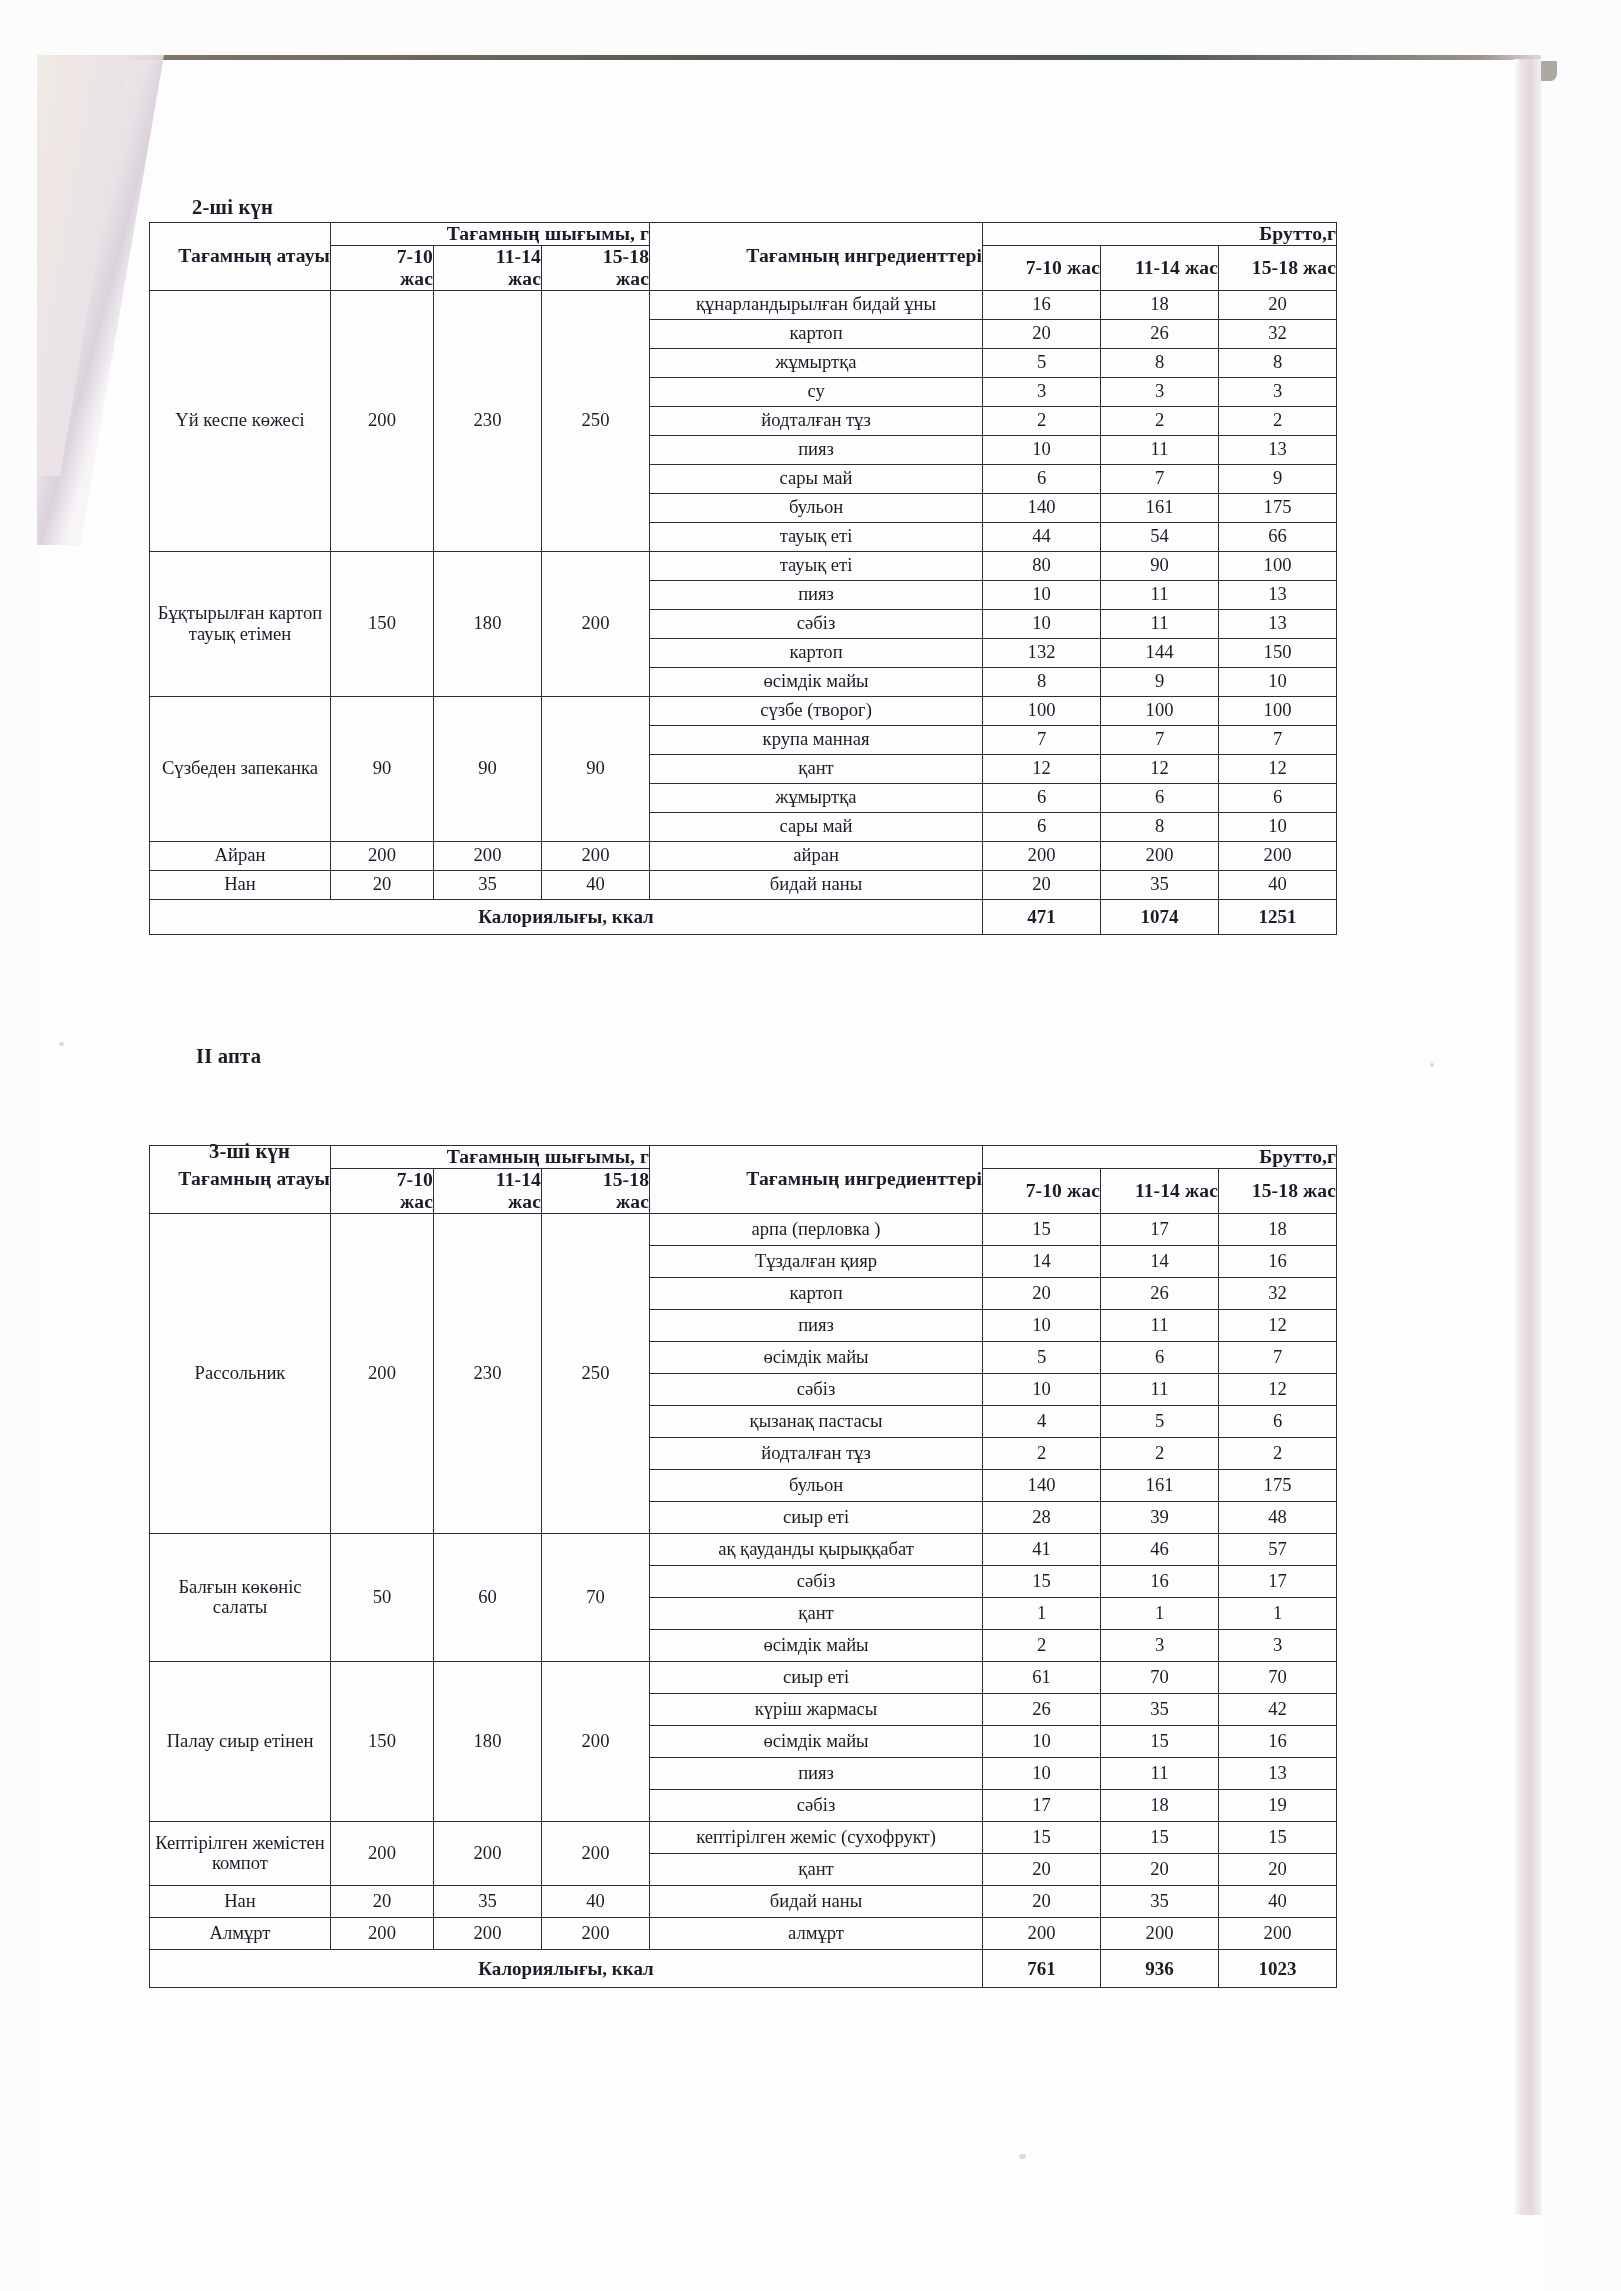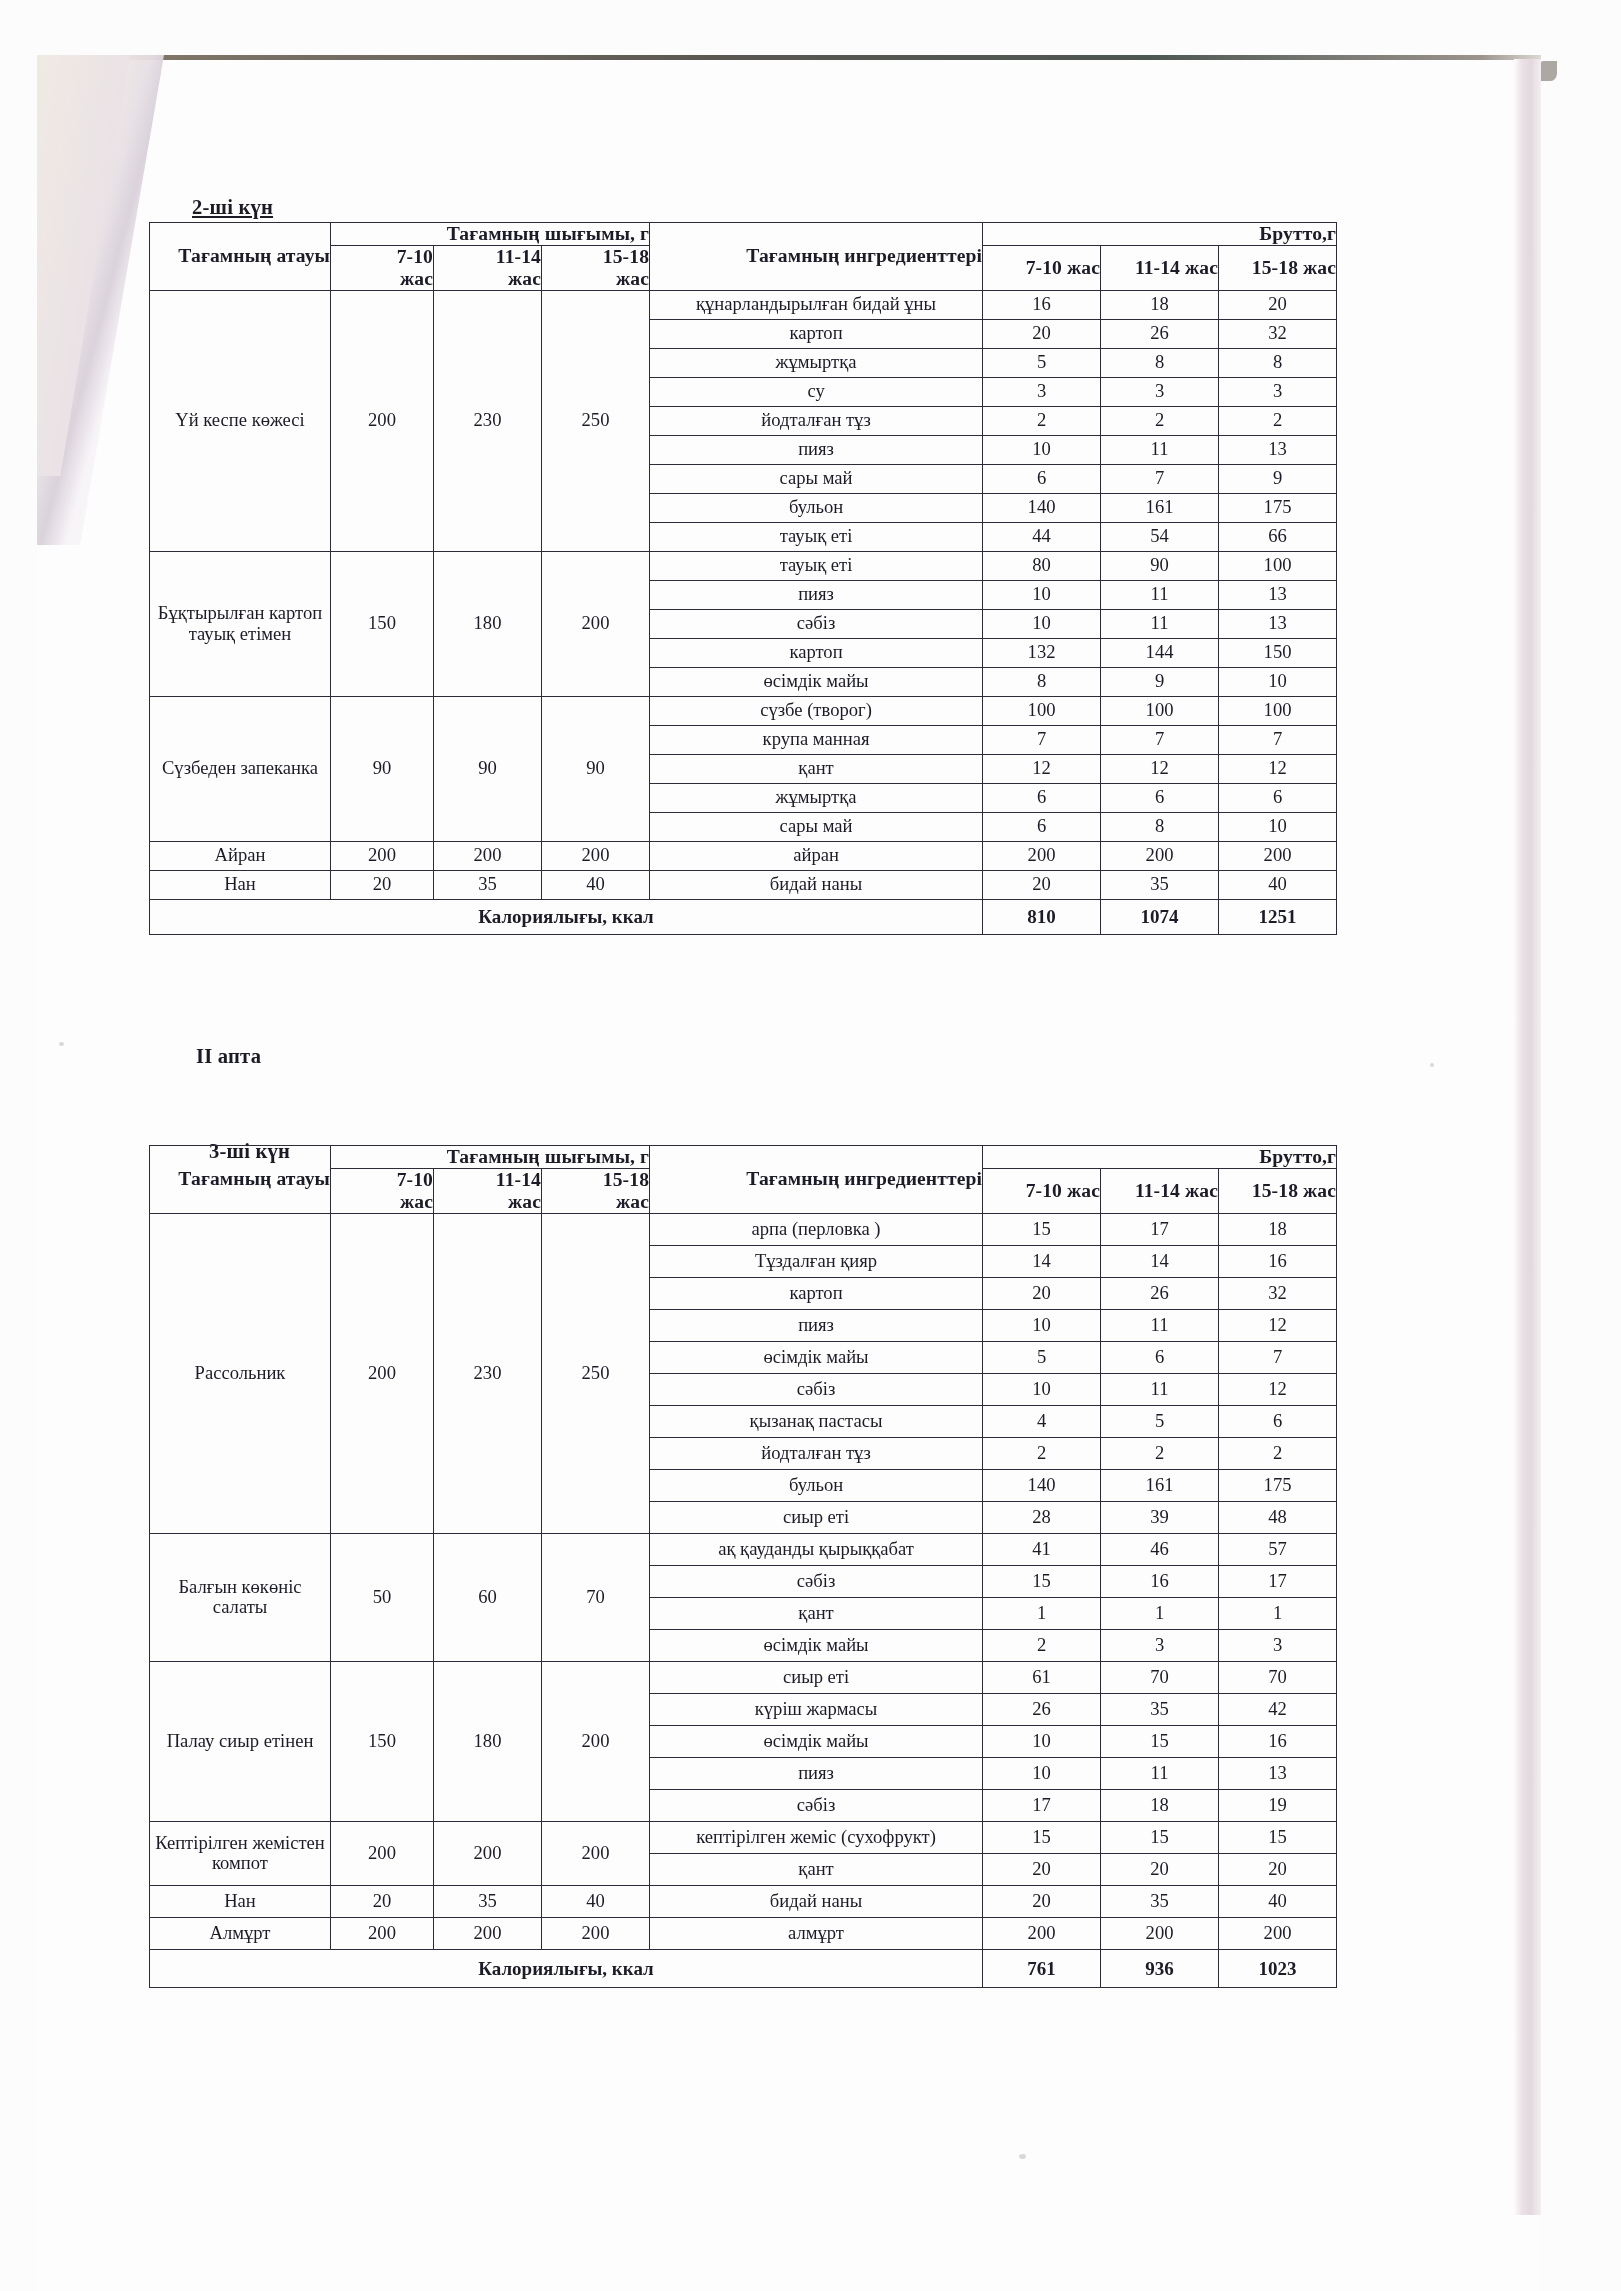--- a/index.html
+++ b/index.html
@@ -154,21 +154,21 @@
   <div class="scan-edge-top"></div>
   <div class="scan-edge-left"></div>
   <div class="scan-edge-left2"></div>
   <div class="scan-edge-right"></div>
   <div class="scan-nick"></div>
 
   <div class="speck" style="left:1019px;top:2154px;width:6.9px;height:4.9px;"></div>
   <div class="speck" style="left:1430px;top:1063px;width:3.9px;height:3.9px;"></div>
   <div class="speck" style="left:59px;top:1042px;width:4.9px;height:3.9px;"></div>
 
-  <div class="daylabel" style="left:192px; top:196px;text-decoration:underline;">2-ші күн</div>
+  <div class="daylabel" style="left:192px; top:196px;">2-ші күн</div>
 
   <table class="menu" id="t1" style="left:149px; top:222px; width:1186px;">
     <colgroup>
       <col style="width:181px">
       <col style="width:103px">
       <col style="width:108px">
       <col style="width:108px">
       <col style="width:333px">
       <col style="width:118px">
       <col style="width:118px">
@@ -341,21 +341,21 @@
           <td class="num" rowspan="1">20</td>
           <td class="num" rowspan="1">35</td>
           <td class="num" rowspan="1">40</td>
           <td class="ing">бидай наны</td>
           <td class="num">20</td>
           <td class="num">35</td>
           <td class="num">40</td>
         </tr>
         <tr class="calrow" style="height: 35px;">
           <td class="calLabel" colspan="5">Калориялығы, ккал</td>
-          <td>810</td>
+          <td>471</td>
           <td>1074</td>
           <td>1251</td>
         </tr>
       </tbody>
   </table>
 
   <div class="daylabel" style="left:196px; top:1045px;">II апта</div>
   <div class="daylabel" style="left:209px; top:1119px;margin-top:21px;">3-ші күн</div>
 
   <table class="menu" id="t2" style="left:149px; top:1145px; width:1186px;">

